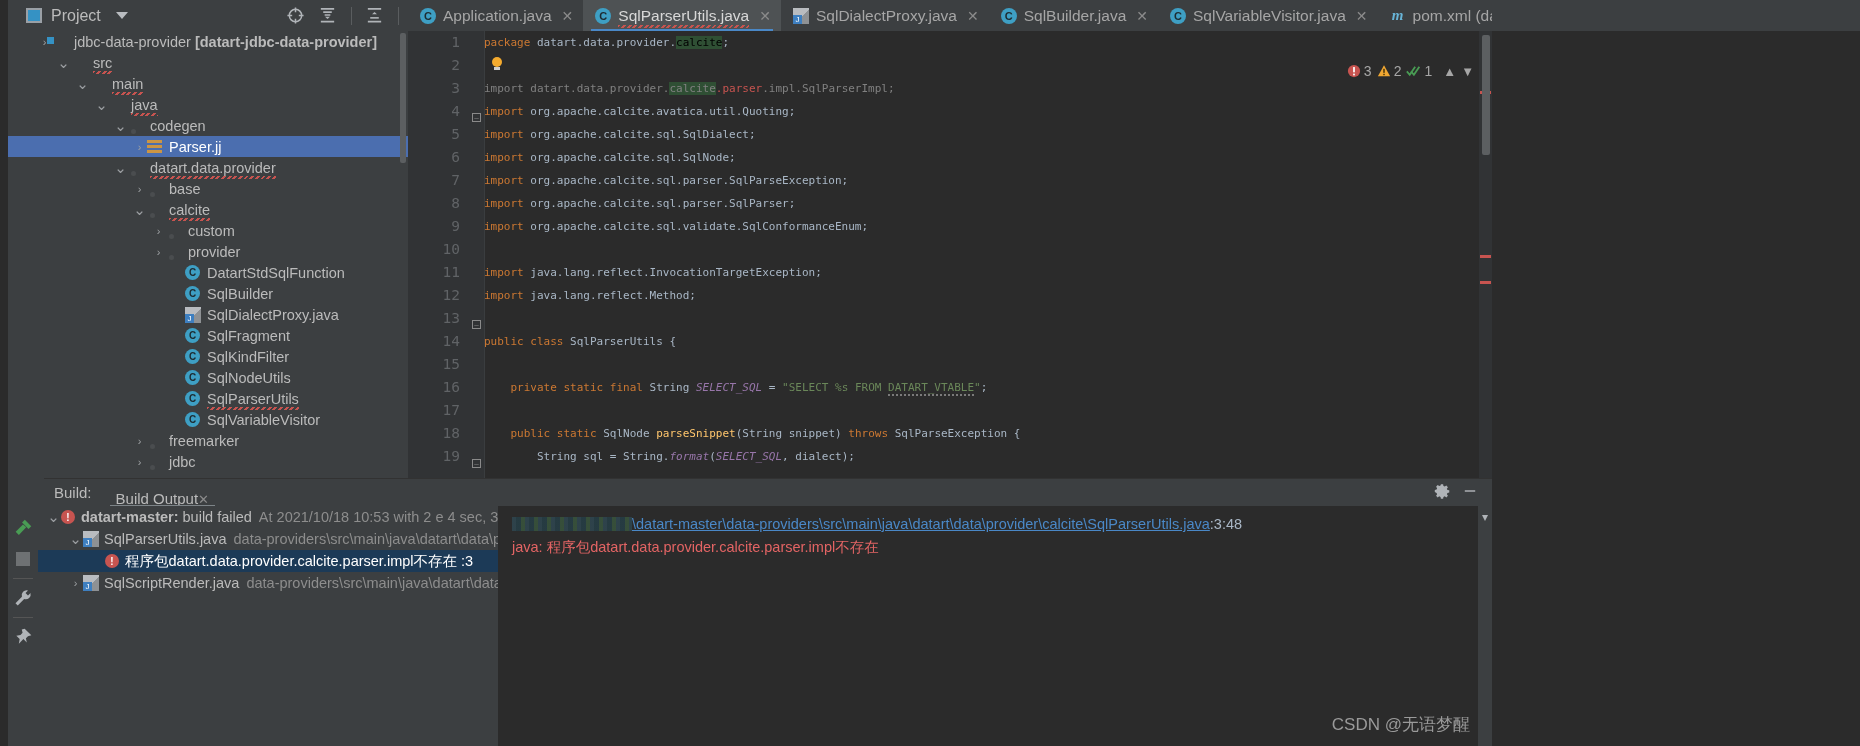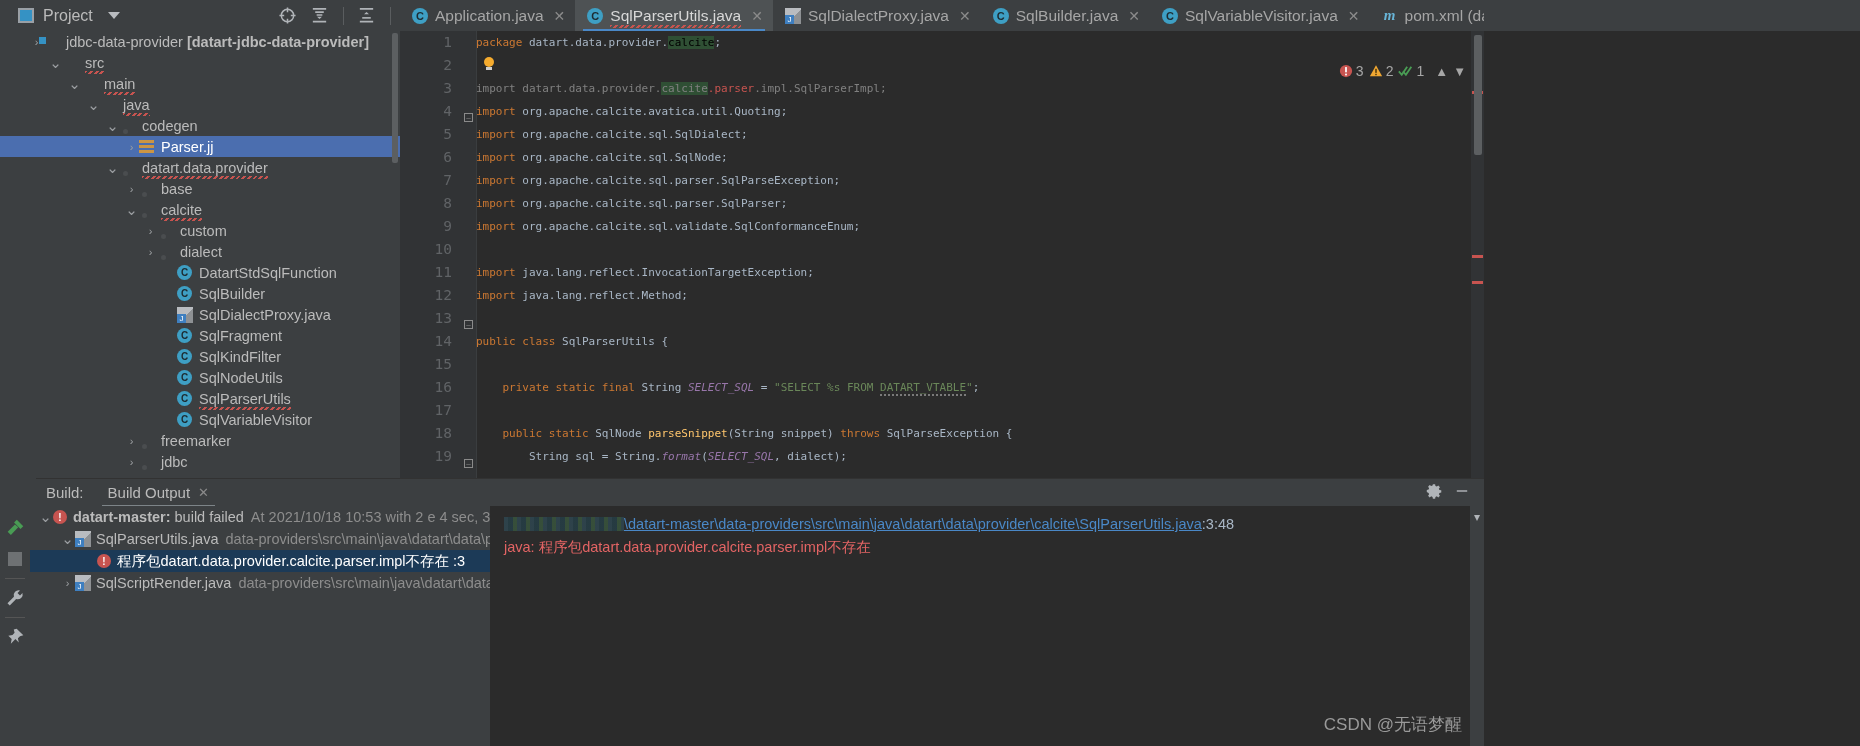--- a/index.html
+++ b/index.html
@@ -2,21 +2,21 @@
 <html><head>
 <meta charset="utf-8">
 <style>
   * { box-sizing: border-box; margin: 0; padding: 0; }
   html, body {
     width: 1860px; height: 746px;
     background: #2b2b2b;
     font-family: "Liberation Sans", "DejaVu Sans", sans-serif;
     overflow: hidden;
   }
-  .app { position: relative; width: 1484px; height: 746px; background: #3b82f6; }
+  .app { position: relative; width: 1484px; height: 746px; background: #3b82f6; margin-left: 8px; }
 
   
   .topbar {
     position: absolute; left: 0; top: 0; width: 1860px; height: 31px;
     background: #3c3f41; display: flex; align-items: center;
   }
   .proj-btn {
     display: flex; align-items: center; gap: 9px;
     padding-left: 18px; height: 31px; color: #bbbbbb; font-size: 16px;
   }
@@ -178,21 +178,21 @@
     position: absolute; left: 0; right: 0; bottom: 0; height: 268px;
     background: #3c3f41;
     padding-left: 36px;
   }
   .build-head {
     height: 28px; display: flex; align-items: center; gap: 14px;
     padding-left: 10px; color: #bbbbbb; font-size: 15px;
     border-top: 1px solid #323232;
   }
   .bh-tab { position: relative; padding: 0 10px; height: 28px; display:flex;
-    align-items:center; gap:8px; }
+    align-items:flex-end; }
   .bh-tab.active::after {
     content:""; position:absolute; left:4px; right:4px; bottom:0; height:2px;
     background:#7d8488;
   }
   .bh-right { margin-left:auto; display:flex; align-items:center; gap:12px; padding-right:14px; }
   .leftrail {
     position:absolute; left:0; top:28px; bottom:0; width:30px; background:#3c3f41;
     display:flex; flex-direction:column; align-items:center; padding-top:8px; gap:0;
   }
   .rail-ic { width:28px; height:30px; display:flex; align-items:center; justify-content:center; }
@@ -385,21 +385,21 @@
           <span class="spellwave">calcite</span>
         </div>
         <div class="trow" style="padding-left: 143px;">
           <span class="arrow">›</span>
           <span class="ticon"><span class="fold pkg"></span></span>
           <span class="">custom</span>
         </div>
         <div class="trow" style="padding-left: 143px;">
           <span class="arrow">›</span>
           <span class="ticon"><span class="fold pkg"></span></span>
-          <span class="">dialect</span>
+          <span class="">provider</span>
         </div>
         <div class="trow" style="padding-left: 162px;">
           <span class="arrow none"></span>
           <span class="ticon">
             <span style="display:block;width:15px;height:15px;border-radius:50%;background:#3e9fc4;color:#1d2b31;font-size:10px;font-weight:bold;line-height:15px;text-align:center;">C</span>
           </span>
           <span class="">DatartStdSqlFunction</span>
         </div>
         <div class="trow" style="padding-left: 162px;">
           <span class="arrow none"></span>

